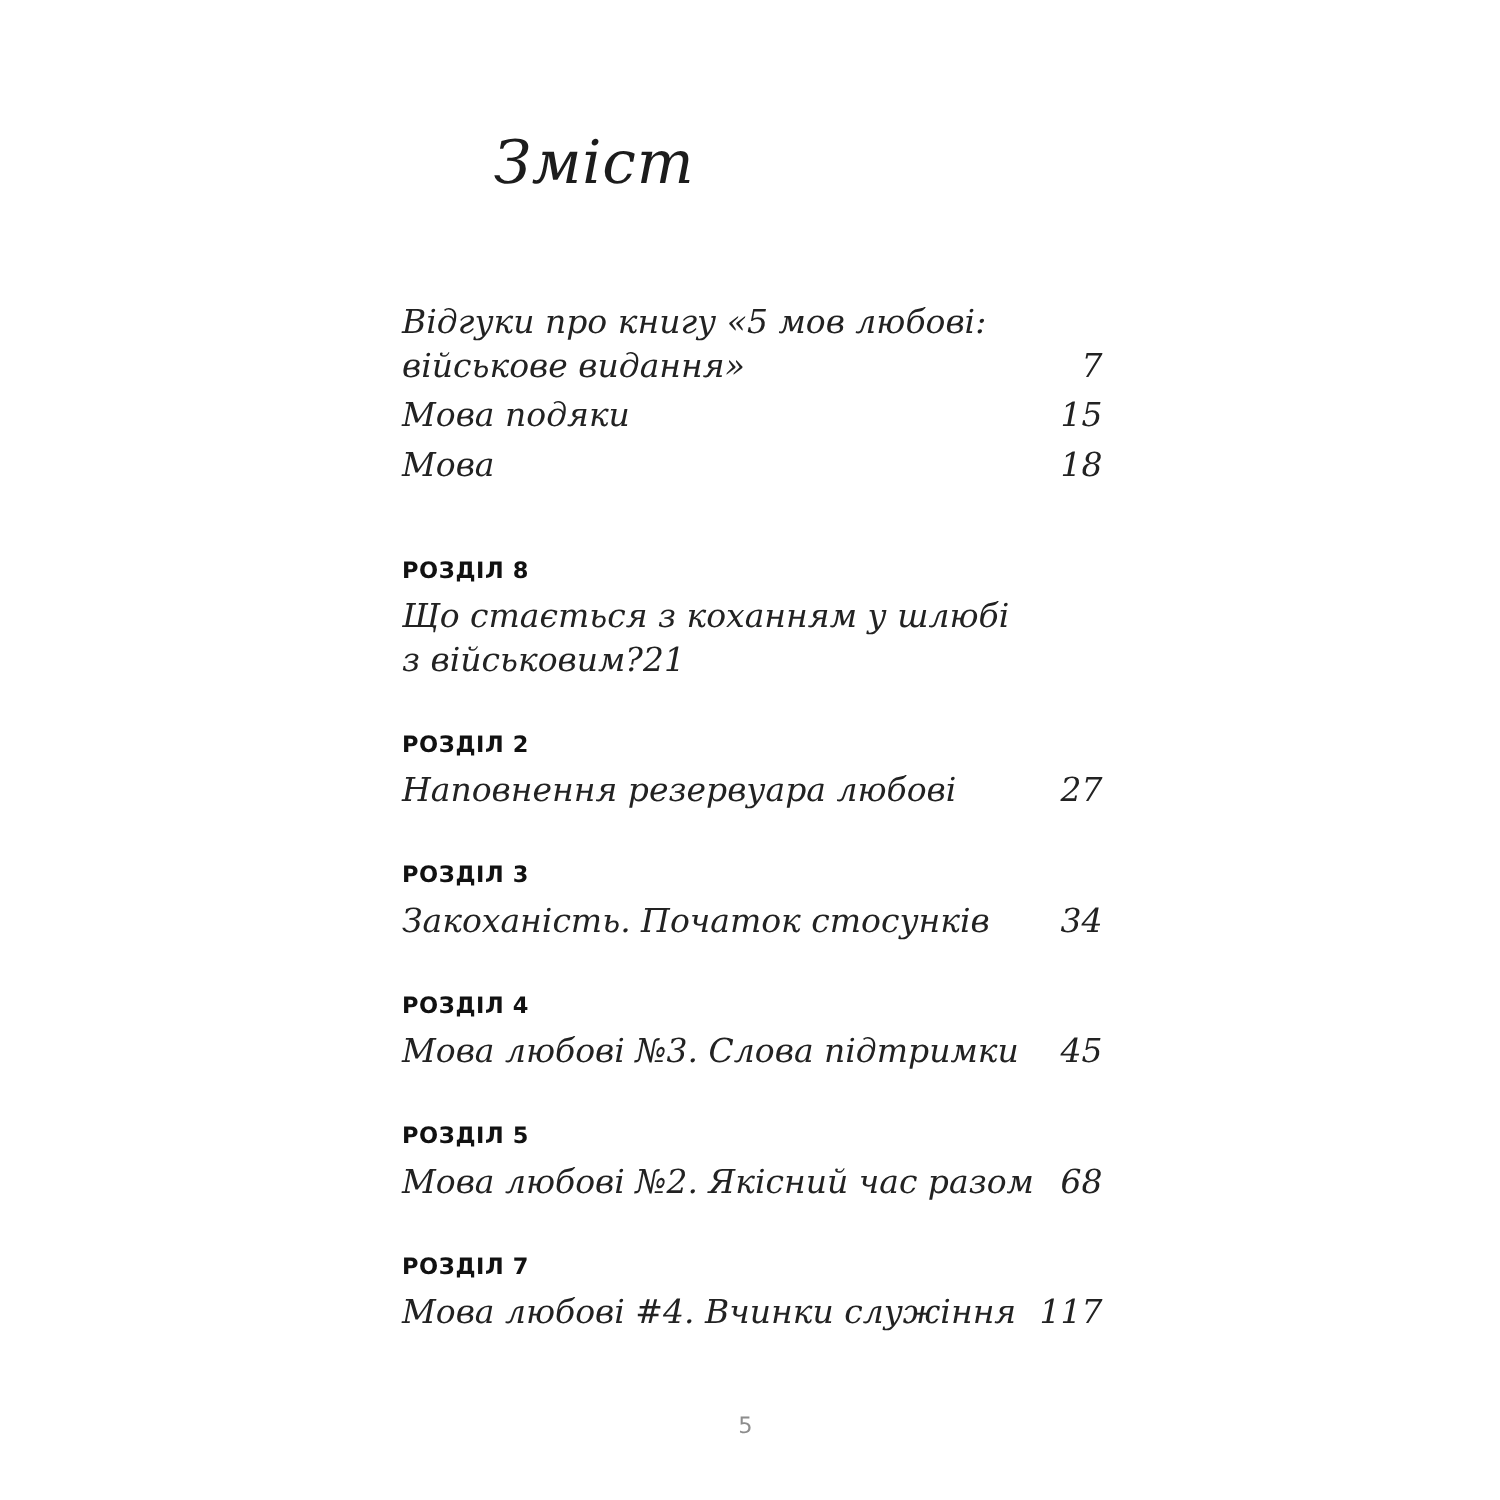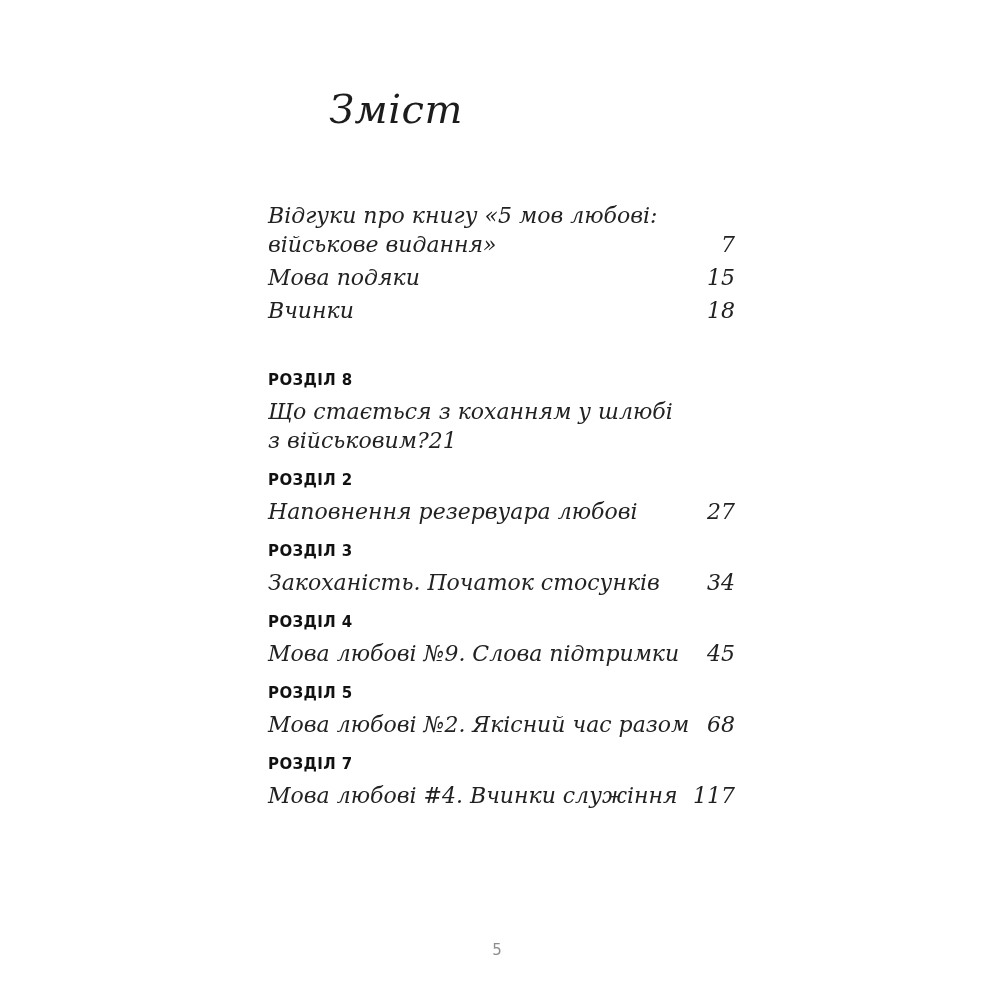--- a/index.html
+++ b/index.html
@@ -45,21 +45,21 @@
     gap: 25px;
   }
   .entry-text { white-space: nowrap; }
   .page-num {
     font-family: "DejaVu Serif", "Liberation Serif", serif;
     font-style: italic;
     font-size: 22px;
     color: #222222;
   }
   .chapters { margin-top: 46px; }
-  .chapter { margin-top: 16px; }
+  .chapter { margin-top: 32px; }
   .chapter:first-child { margin-top: 0; }
   .chapter-label {
     font-family: "DejaVu Sans", "Liberation Sans", sans-serif;
     font-style: normal;
     font-weight: bold;
     font-size: 15px;
     line-height: 18px;
     letter-spacing: 0.4px;
     color: #111111;
     margin-bottom: 8px;
@@ -101,21 +101,21 @@
         <span class="page-num">7</span>
       </div>
       <div class="entry">
         <div class="entry-text">
           <span>Мова подяки</span>
         </div>
         <span class="page-num">15</span>
       </div>
       <div class="entry">
         <div class="entry-text">
-          <span>Вчинки</span>
+          <span>Мова</span>
         </div>
         <span class="page-num">18</span>
       </div>
     </div>
 
     <div class="chapters">
 
       <div class="chapter">
         <div class="chapter-label">РОЗДІЛ 8</div>
         <div class="chapter-title">
@@ -143,21 +143,21 @@
             <span>Закоханість. Початок стосунків</span>
           </div>
           <span class="page-num">34</span>
         </div>
       </div>
 
       <div class="chapter">
         <div class="chapter-label">РОЗДІЛ 4</div>
         <div class="chapter-title">
           <div class="lines">
-            <span>Мова любові №9. Слова підтримки</span>
+            <span>Мова любові №3. Слова підтримки</span>
           </div>
           <span class="page-num">45</span>
         </div>
       </div>
 
       <div class="chapter">
         <div class="chapter-label">РОЗДІЛ 5</div>
         <div class="chapter-title">
           <div class="lines">
             <span>Мова любові №2. Якісний час разом</span>

